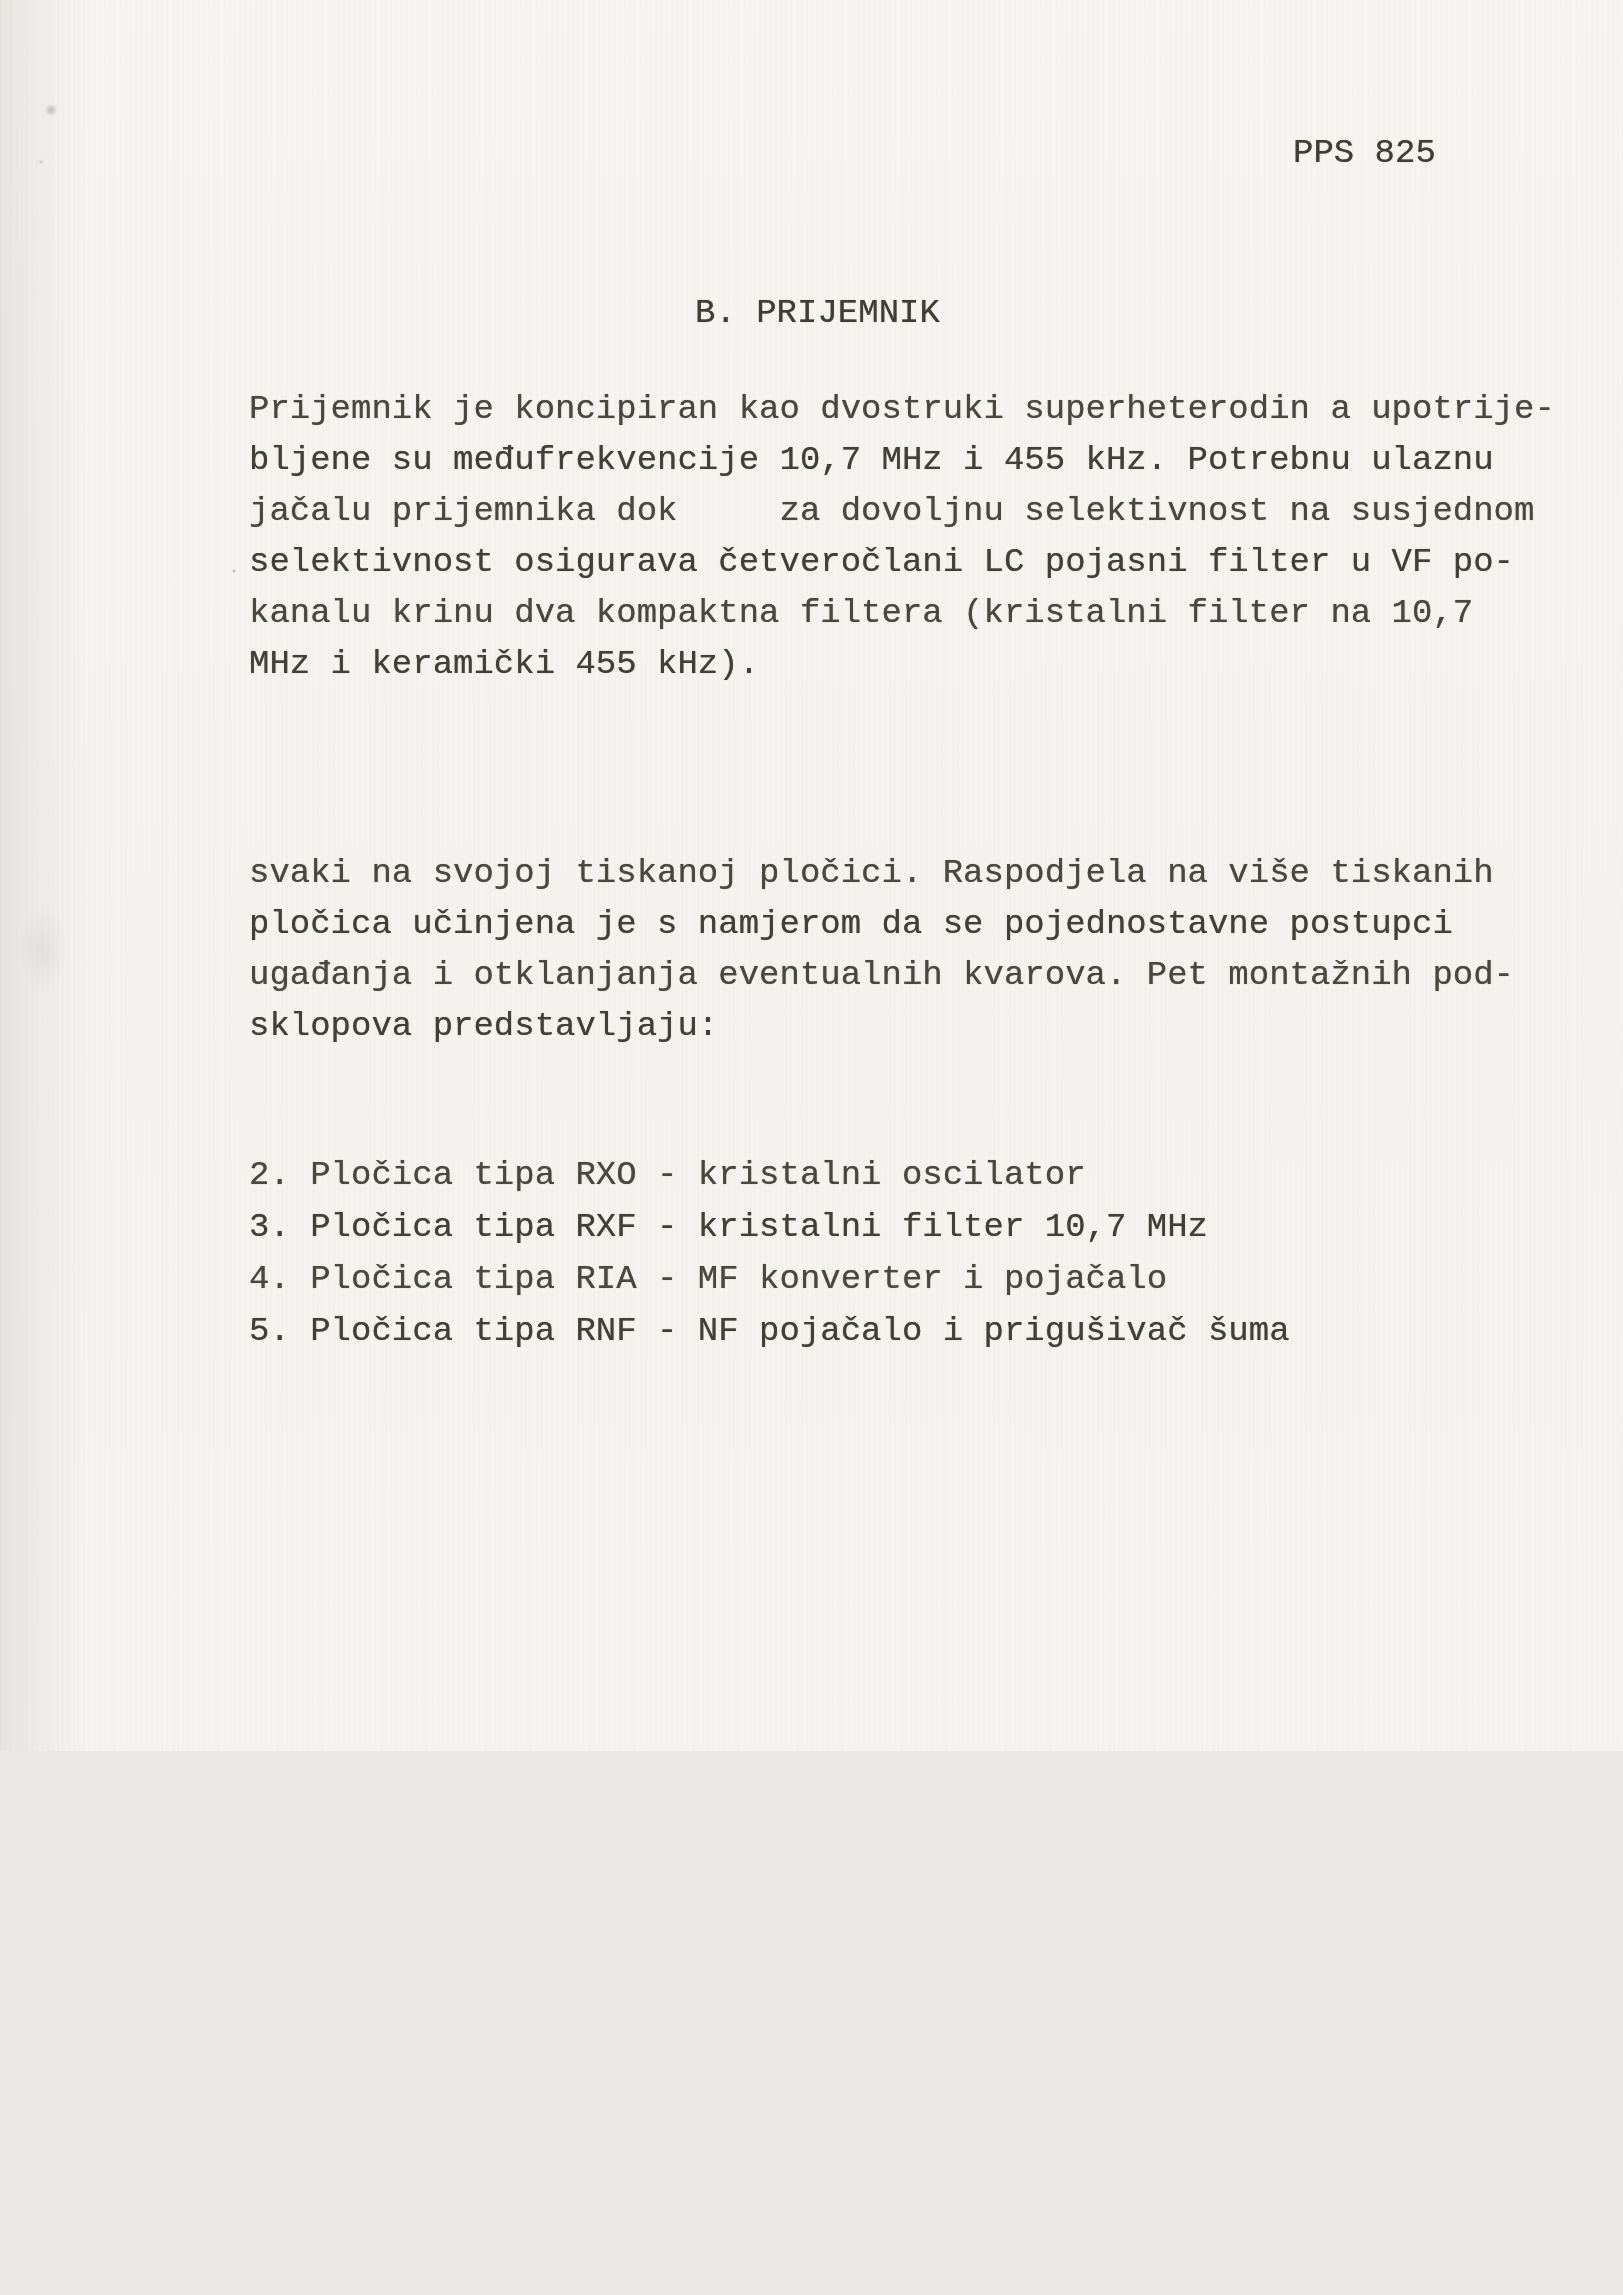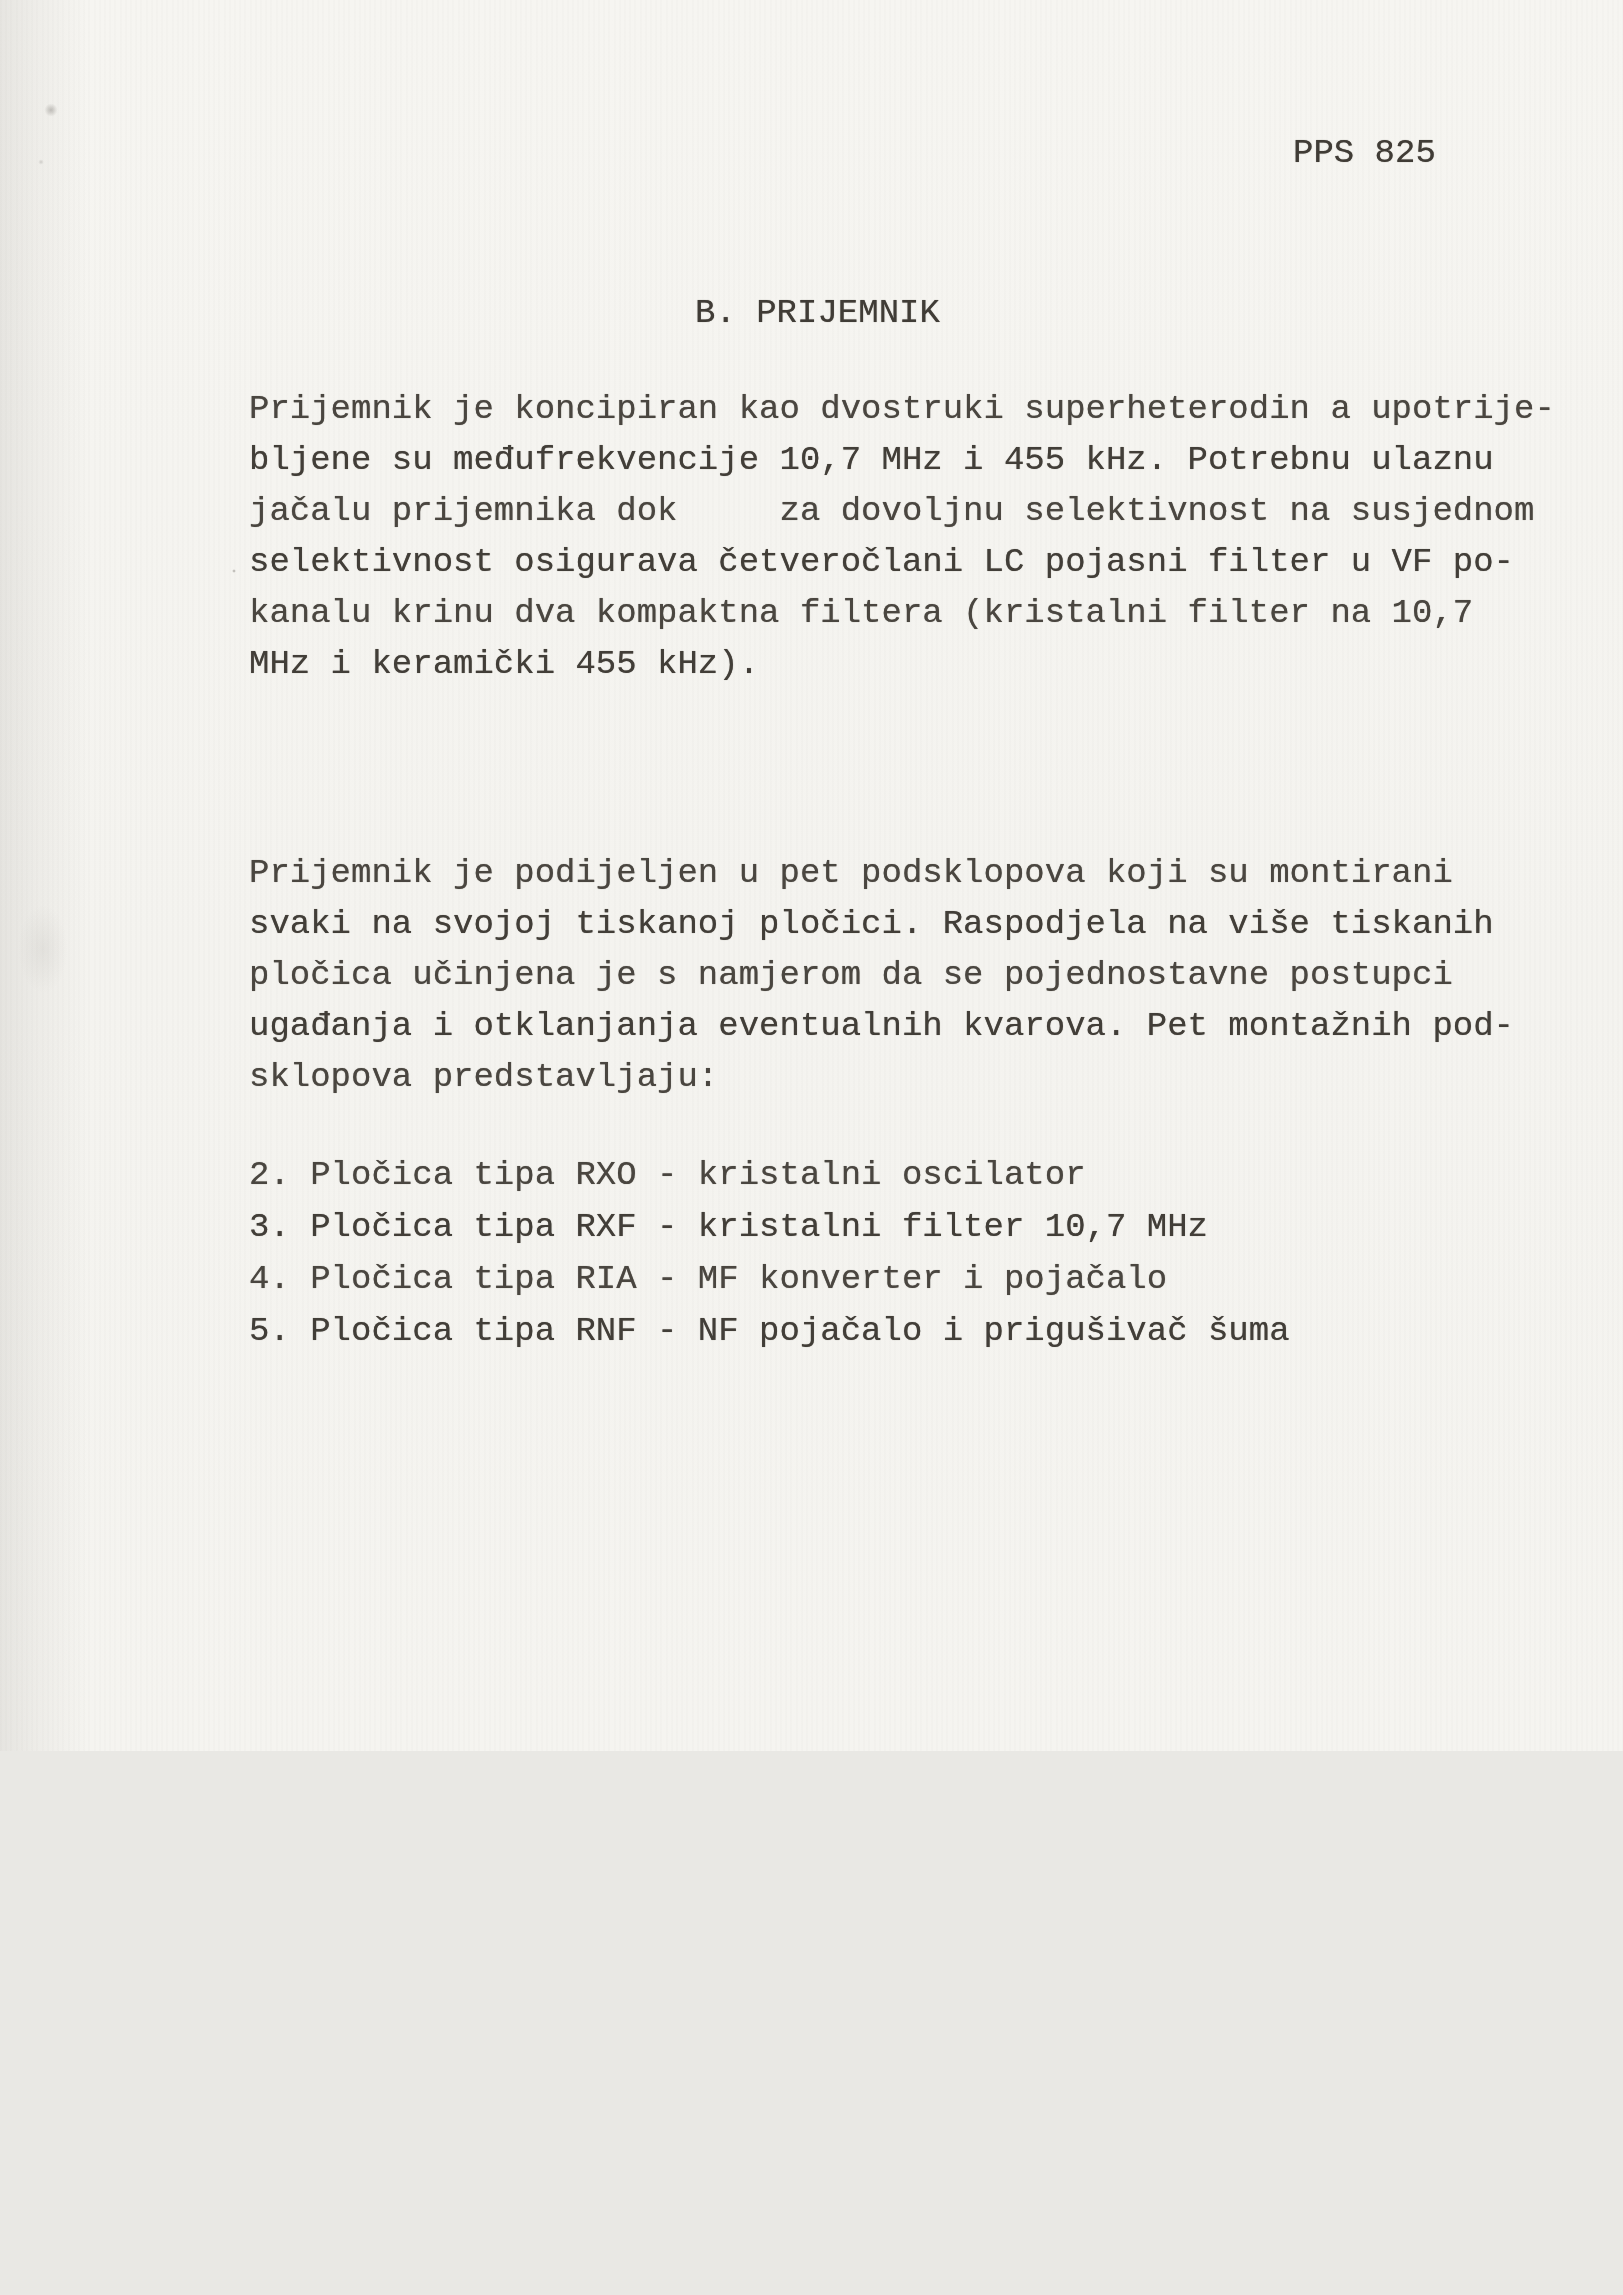--- a/index.html
+++ b/index.html
@@ -90,21 +90,20 @@
       <div class="text-line">Prijemnik je koncipiran kao dvostruki superheterodin a upotrije-</div>
       <div class="text-line">bljene su međufrekvencije 10,7 MHz i 455 kHz. Potrebnu ulaznu</div>
       <div class="text-line">jačalu prijemnika dok     za dovoljnu selektivnost na susjednom</div>
       <div class="text-line">selektivnost osigurava četveročlani LC pojasni filter u VF po-</div>
       <div class="text-line">kanalu krinu dva kompaktna filtera (kristalni filter na 10,7</div>
       <div class="text-line">MHz i keramički 455 kHz).</div>
     </div>
 
 
   <div class="para p3 ink">
-      <div class="text-line">Prijemnik je podijeljen u pet podsklopova koji su montirani</div>
       <div class="text-line">svaki na svojoj tiskanoj pločici. Raspodjela na više tiskanih</div>
       <div class="text-line">pločica učinjena je s namjerom da se pojednostavne postupci</div>
       <div class="text-line">ugađanja i otklanjanja eventualnih kvarova. Pet montažnih pod-</div>
       <div class="text-line">sklopova predstavljaju:</div>
     </div>
 
   <div class="para module-list ink">
       <div class="text-line">2. Pločica tipa RXO - kristalni oscilator</div>
       <div class="text-line">3. Pločica tipa RXF - kristalni filter 10,7 MHz</div>
       <div class="text-line">4. Pločica tipa RIA - MF konverter i pojačalo</div>

